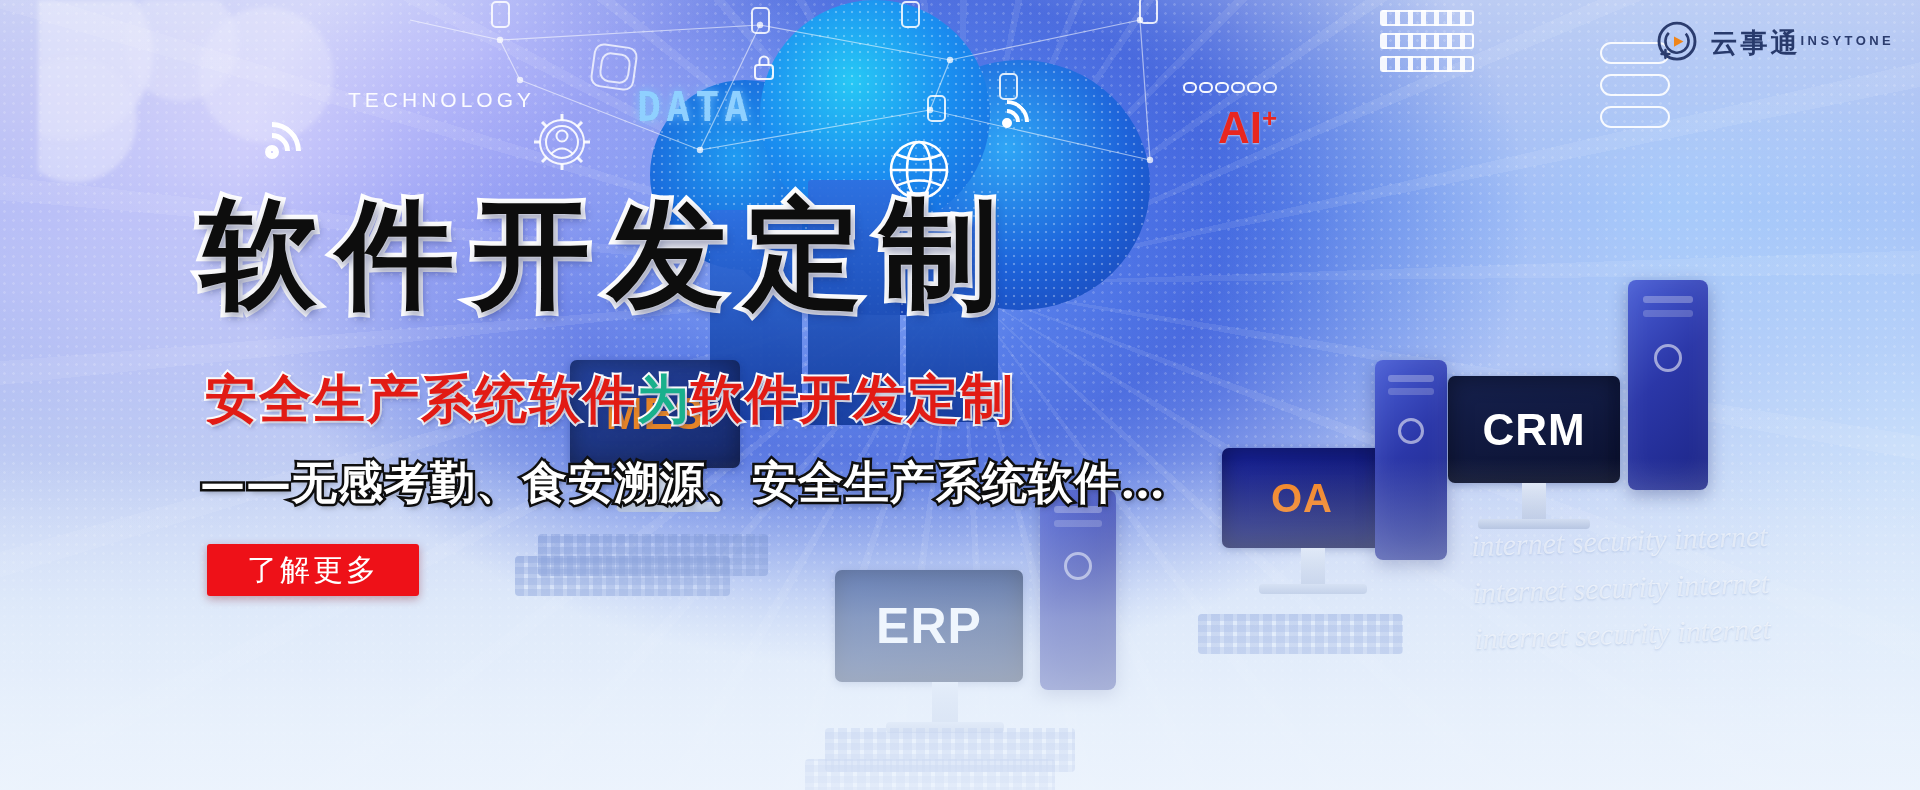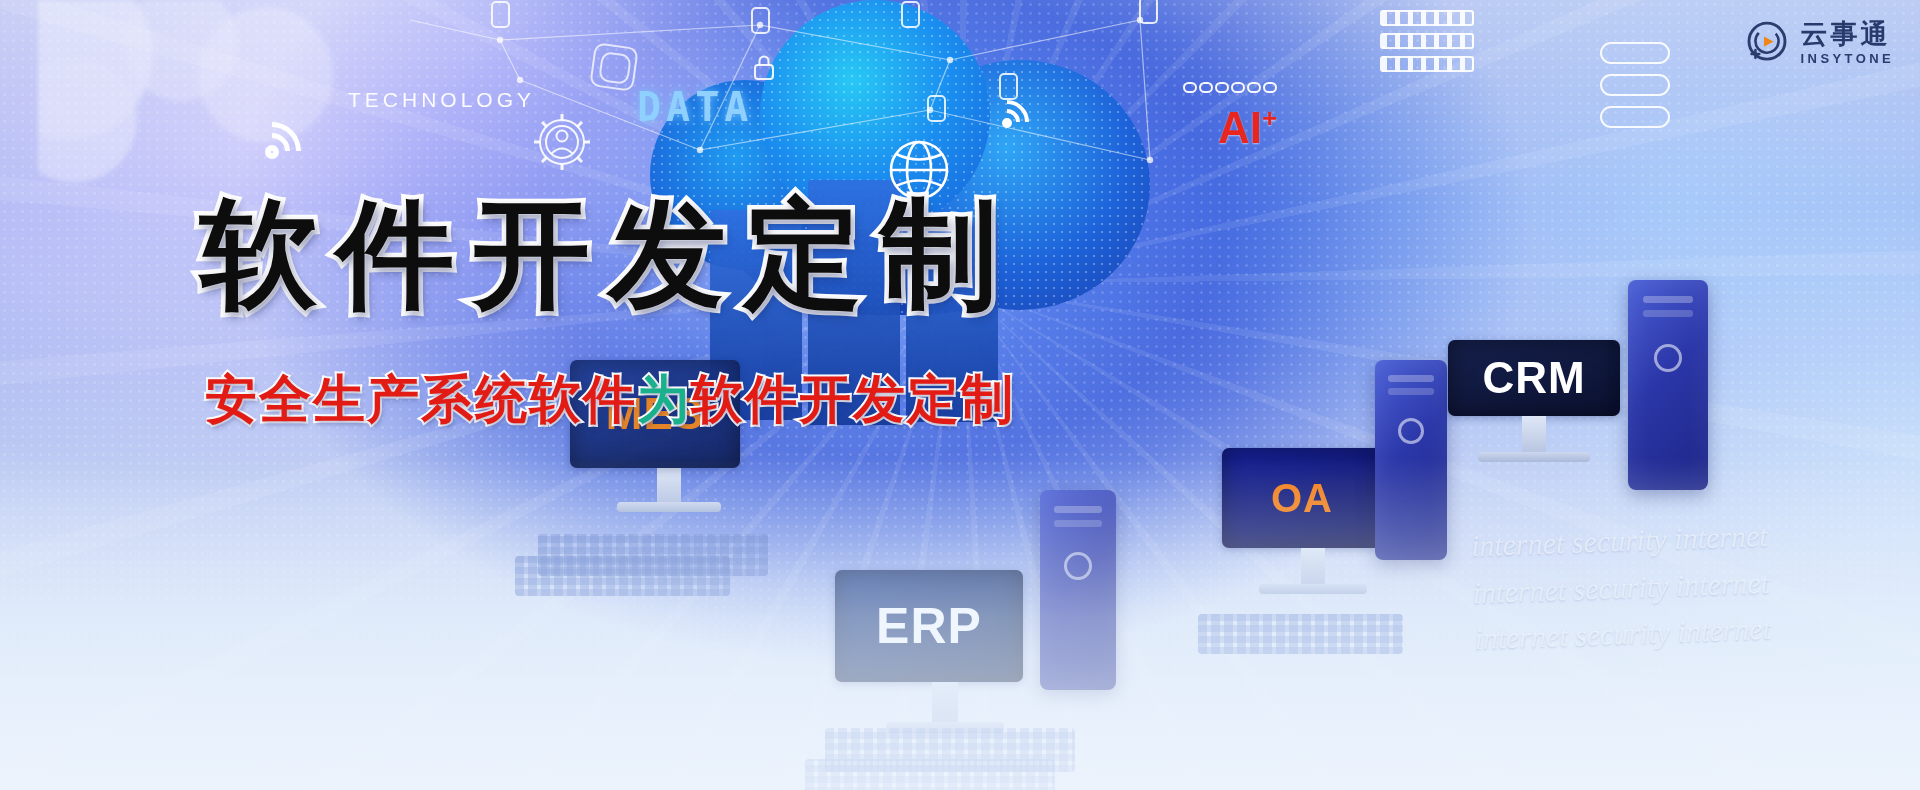--- a/index.html
+++ b/index.html
@@ -202,21 +202,21 @@
     cursor:pointer;
     box-shadow:0 3px 10px rgba(130,10,20,.35);
   }
 
   
   .logo{
     position:absolute; right:26px; top:18px;
     display:flex; align-items:center; gap:10px;
   }
   .logo-mark{ width:48px; height:48px; flex:0 0 48px; }
-  .logo-text{ display:flex; flex-direction:column; line-height:1; }
+  .logo-text{ display:flex; flex-direction:row; line-height:1; }
   .logo-cn{
     font-size:27px; font-weight:700; color:#283a6b; letter-spacing:3px;
     font-family:"DejaVu Sans","Liberation Sans", sans-serif;
   }
   .logo-en{
     font-size:13px; font-weight:700; color:#2b3c6e; letter-spacing:3.4px;
     margin-top:5px; font-family:"Liberation Sans", sans-serif;
   }
 
   
@@ -408,22 +408,22 @@
     <div class="keyboard" style="width:205px;height:40px;margin-top:20px;margin-left:-24px;"></div>
   </div>
 
   <div class="tower" style="position:absolute; left:1375px; top:360px; width:72px; height:200px;">
     <div style="position:absolute;left:13px;top:15px;width:46px;height:7px;border-radius:3px;background:rgba(255,255,255,.28)"></div>
     <div style="position:absolute;left:13px;top:28px;width:46px;height:7px;border-radius:3px;background:rgba(255,255,255,.20)"></div>
     <div style="position:absolute;left:23px;top:58px;width:26px;height:26px;border-radius:50%;border:3px solid rgba(255,255,255,.55)"></div>
   </div>
 
   <div class="device" style="left:1448px; top:340px;">
-    <div class="screen" style="width:172px;height:76px;background:linear-gradient(165deg,#16214e,#0b1130);
-                color:#ffffff;font-size:44px;">
+    <div class="screen" style="width:172px;height:107px;background:linear-gradient(165deg,#16214e,#0b1130);
+                color:#ffffff;font-size:44px;margin-top:36px;">
       <span>CRM</span>
     </div>
     <div class="stand" style="width:24px;height:36px;"></div>
     <div class="base" style="width:112px;height:10px;"></div>
   </div>
 
   <div class="tower" style="position:absolute; left:1628px; top:280px; width:80px; height:210px;">
     <div style="position:absolute;left:15px;top:16px;width:50px;height:7px;border-radius:3px;background:rgba(255,255,255,.28)"></div>
     <div style="position:absolute;left:15px;top:30px;width:50px;height:7px;border-radius:3px;background:rgba(255,255,255,.20)"></div>
     <div style="position:absolute;left:26px;top:64px;width:28px;height:28px;border-radius:50%;border:3px solid rgba(255,255,255,.55)"></div>
@@ -441,21 +441,23 @@
   </div>
 
   <div class="copy">
 
     <div class="headline">软件开发定制</div>
 
     <div class="subline">
       <span class="red">安全生产系统软件</span><span class="teal">为</span><span class="red">软件开发定制</span>
     </div>
 
-
+    <div class="thirdline">——无感考勤、食安溯源、安全生产系统软件…</div>
+
+    <button class="cta">了解更多</button>
   </div>
 
   <div class="logo">
     <svg class="logo-mark" viewBox="0 0 56 56">
       <circle cx="28" cy="27" r="21" fill="none" stroke="#2b3c6e" stroke-width="3.4"></circle>
       <circle cx="28" cy="27" r="13.5" fill="none" stroke="#2b3c6e" stroke-width="3" stroke-dasharray="62 22" transform="rotate(-40 28 27)"></circle>
       <path d="M24.5 21.5 L35.5 27.5 L24.5 33.5 Z" fill="#f08519"></path>
       <path d="M10 42 h9 M14.5 37.5 v9" stroke="#2b3c6e" stroke-width="3" stroke-linecap="round"></path>
     </svg>
     <div class="logo-text">

